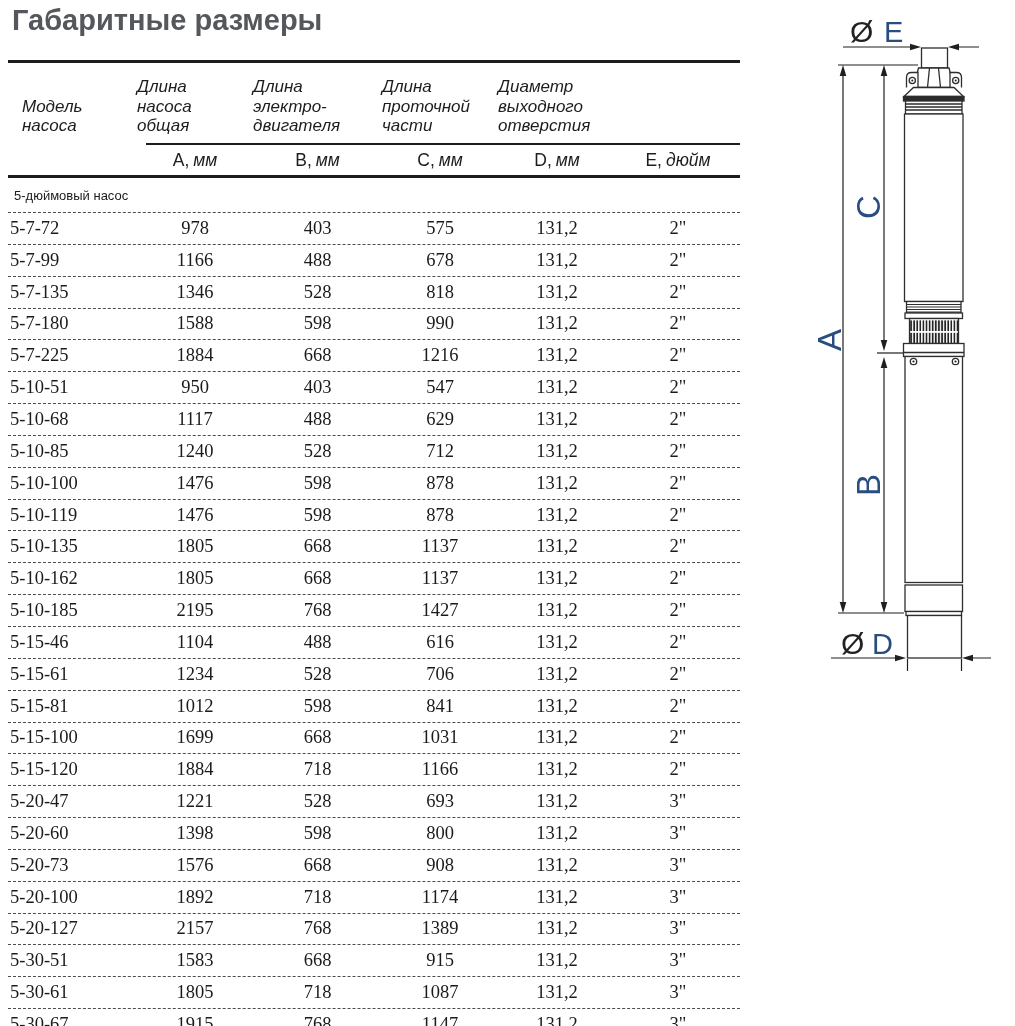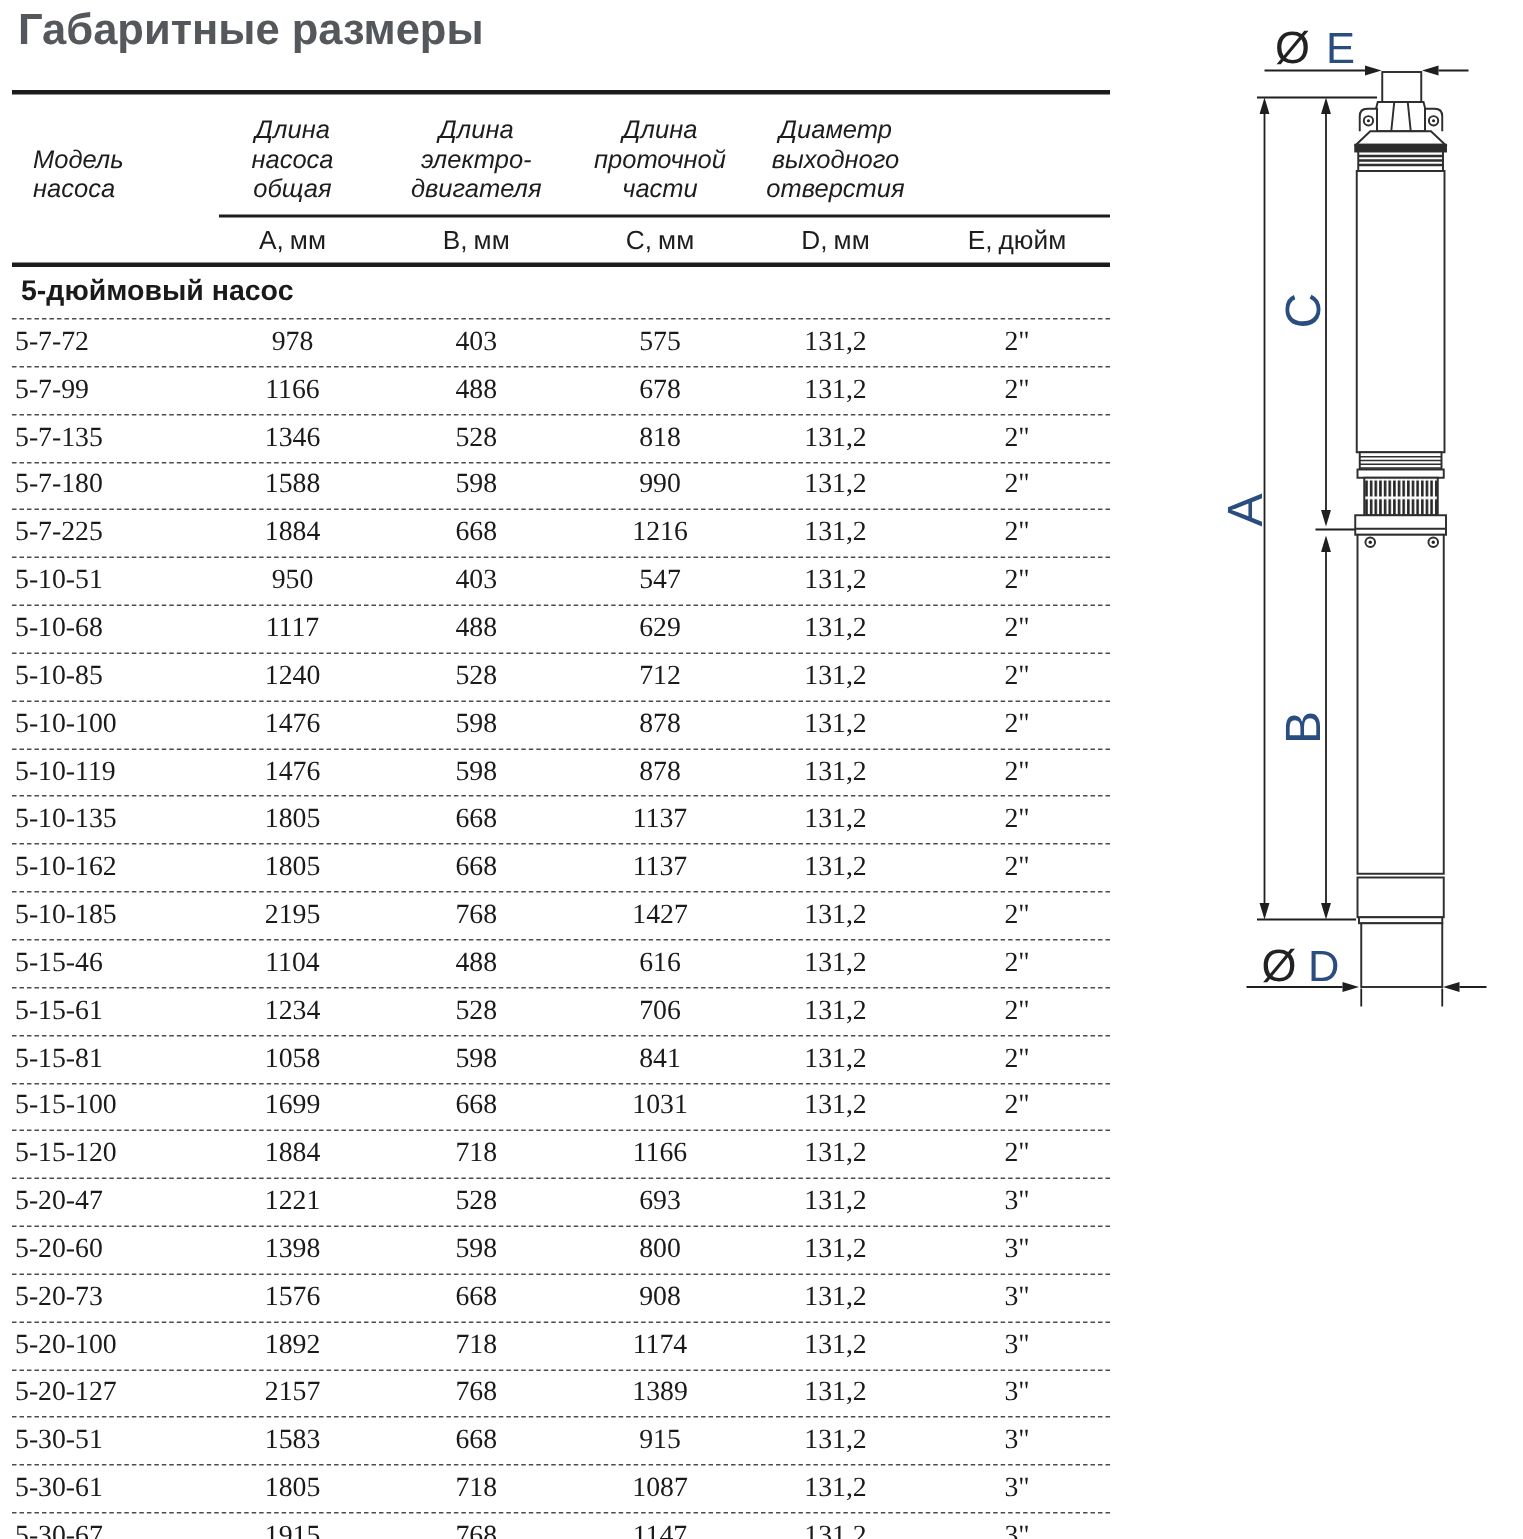--- a/index.html
+++ b/index.html
@@ -14,31 +14,31 @@
     font-size:29px;font-weight:bold;color:#54575b;letter-spacing:0;
   }
   .dim-table{
     position:absolute;left:8px;top:60px;width:732px;
     border-top:3px solid #1c1c1c;
   }
   .tr{display:grid;grid-template-columns:129px 116px 129px 116px 118px 124px;}
   .head-row{height:80px;align-items:end;padding-bottom:0;}
   .th{
     font-style:italic;font-size:17px;line-height:1.16;white-space:pre-line;
-    text-align:center;padding-bottom:7px;color:#1d1d1d;
+    text-align:left;padding-bottom:7px;color:#1d1d1d;
   }
   .th.model{text-align:left;padding-left:14px;}
   .thin-line{height:2px;background:#1c1c1c;margin-left:138px;width:594px;}
   .units-row{height:30px;align-items:center;border-bottom:3px solid #1c1c1c;}
   .unit-cell{text-align:center;font-size:17.5px;color:#1d1d1d;}
   .u-letter{font-style:normal;}
-  .u-word{margin-left:4px;}
+  .u-word{font-style:italic;margin-left:4px;}
   .section-row{
     height:34px;display:flex;align-items:center;
-    font-size:19px;font-weight:bold;padding-left:6px;
+    font-size:13px;font-weight:normal;padding-left:6px;
     border-bottom:1.5px dashed #4c4c4c;
   }
   .data-row{height:30.85px;align-items:center;border-bottom:1.5px dashed #4c4c4c;font-size:18.5px;font-family:Liberation Serif, serif;}
   .td{text-align:center;}
   .td.model{text-align:left;padding-left:2px;}
   .pump-svg{position:absolute;left:815px;top:0;}
 </style>
 </head>
 <body>
 
@@ -205,21 +205,21 @@
           <div class="td model">5-15-61</div>
           <div class="td">1234</div>
           <div class="td">528</div>
           <div class="td">706</div>
           <div class="td">131,2</div>
           <div class="td">2"</div>
         </div>
 
         <div class="tr data-row">
           <div class="td model">5-15-81</div>
-          <div class="td">1058</div>
+          <div class="td">1012</div>
           <div class="td">598</div>
           <div class="td">841</div>
           <div class="td">131,2</div>
           <div class="td">2"</div>
         </div>
 
         <div class="tr data-row">
           <div class="td model">5-15-100</div>
           <div class="td">1699</div>
           <div class="td">668</div>

